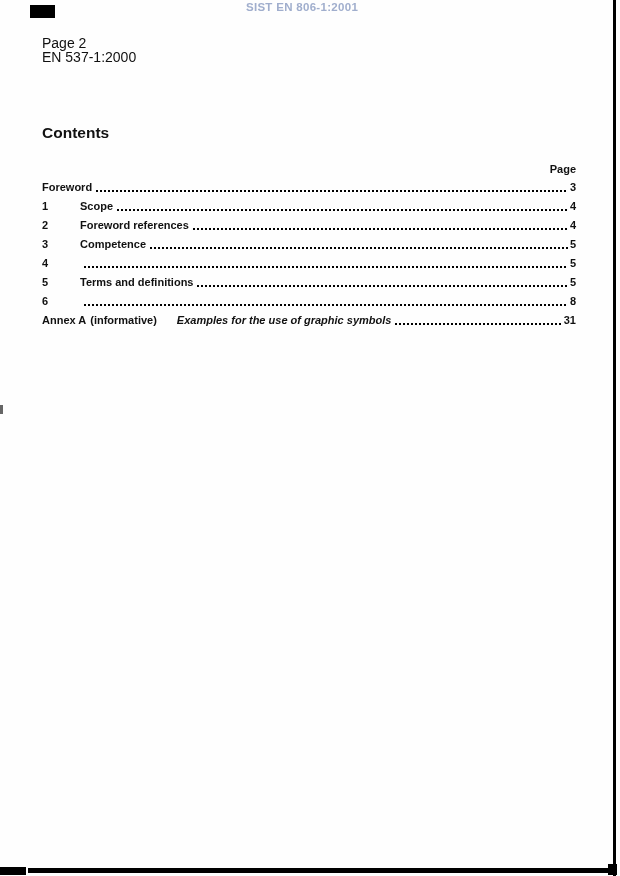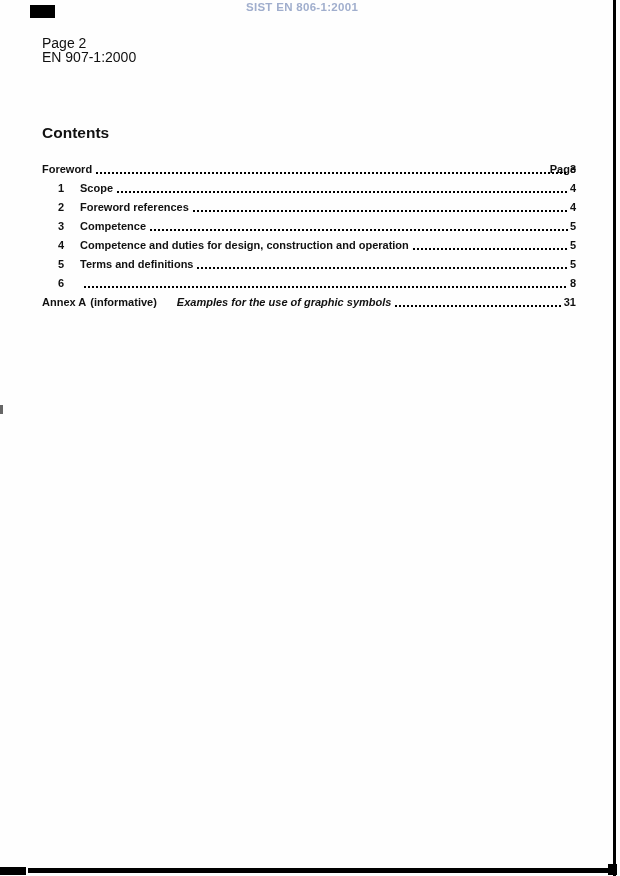--- a/index.html
+++ b/index.html
@@ -40,24 +40,23 @@
   }
   .page-label {
     position: absolute;
     top: 163px;
     right: 44px;
     font-size: 11px;
     font-weight: bold;
   }
   .toc {
     position: absolute;
-    top: 163px;
+    top: 181px;
     left: 42px;
     width: 534px;
-    text-align: center;
   }
   .toc-row {
     display: flex;
     align-items: flex-end;
     font-size: 11px;
     font-weight: bold;
     line-height: 13px;
     margin-bottom: 6px;
   }
   .toc-num { flex: none; width: 38px; }
@@ -85,21 +84,21 @@
 </style>
 </head>
 <body>
 
 <div class="page" style="color: rgb(17, 17, 17);">
 
   <div class="watermark" style="color: rgb(160, 174, 205);">SIST EN 806-1:2001</div>
 
   <div class="doc-header">
     <div>Page 2</div>
-    <div>EN 907-1:2000</div>
+    <div>EN 537-1:2000</div>
   </div>
 
   <div class="contents-title">Contents</div>
 
   <div class="page-label">Page</div>
 
   <div class="toc">
       <div class="toc-row">
 
       <span class="toc-title">Foreword</span>
@@ -123,21 +122,20 @@
     </div>
       <div class="toc-row">
       <span class="toc-num">3</span>
       <span class="toc-title">Competence</span>
 
       <span class="dots"></span>
       <span class="toc-page">5</span>
     </div>
       <div class="toc-row">
       <span class="toc-num">4</span>
-      <span class="toc-title">Competence and duties for design, construction and operation</span>
 
       <span class="dots"></span>
       <span class="toc-page">5</span>
     </div>
       <div class="toc-row">
       <span class="toc-num">5</span>
       <span class="toc-title">Terms and definitions</span>
 
       <span class="dots"></span>
       <span class="toc-page">5</span>

